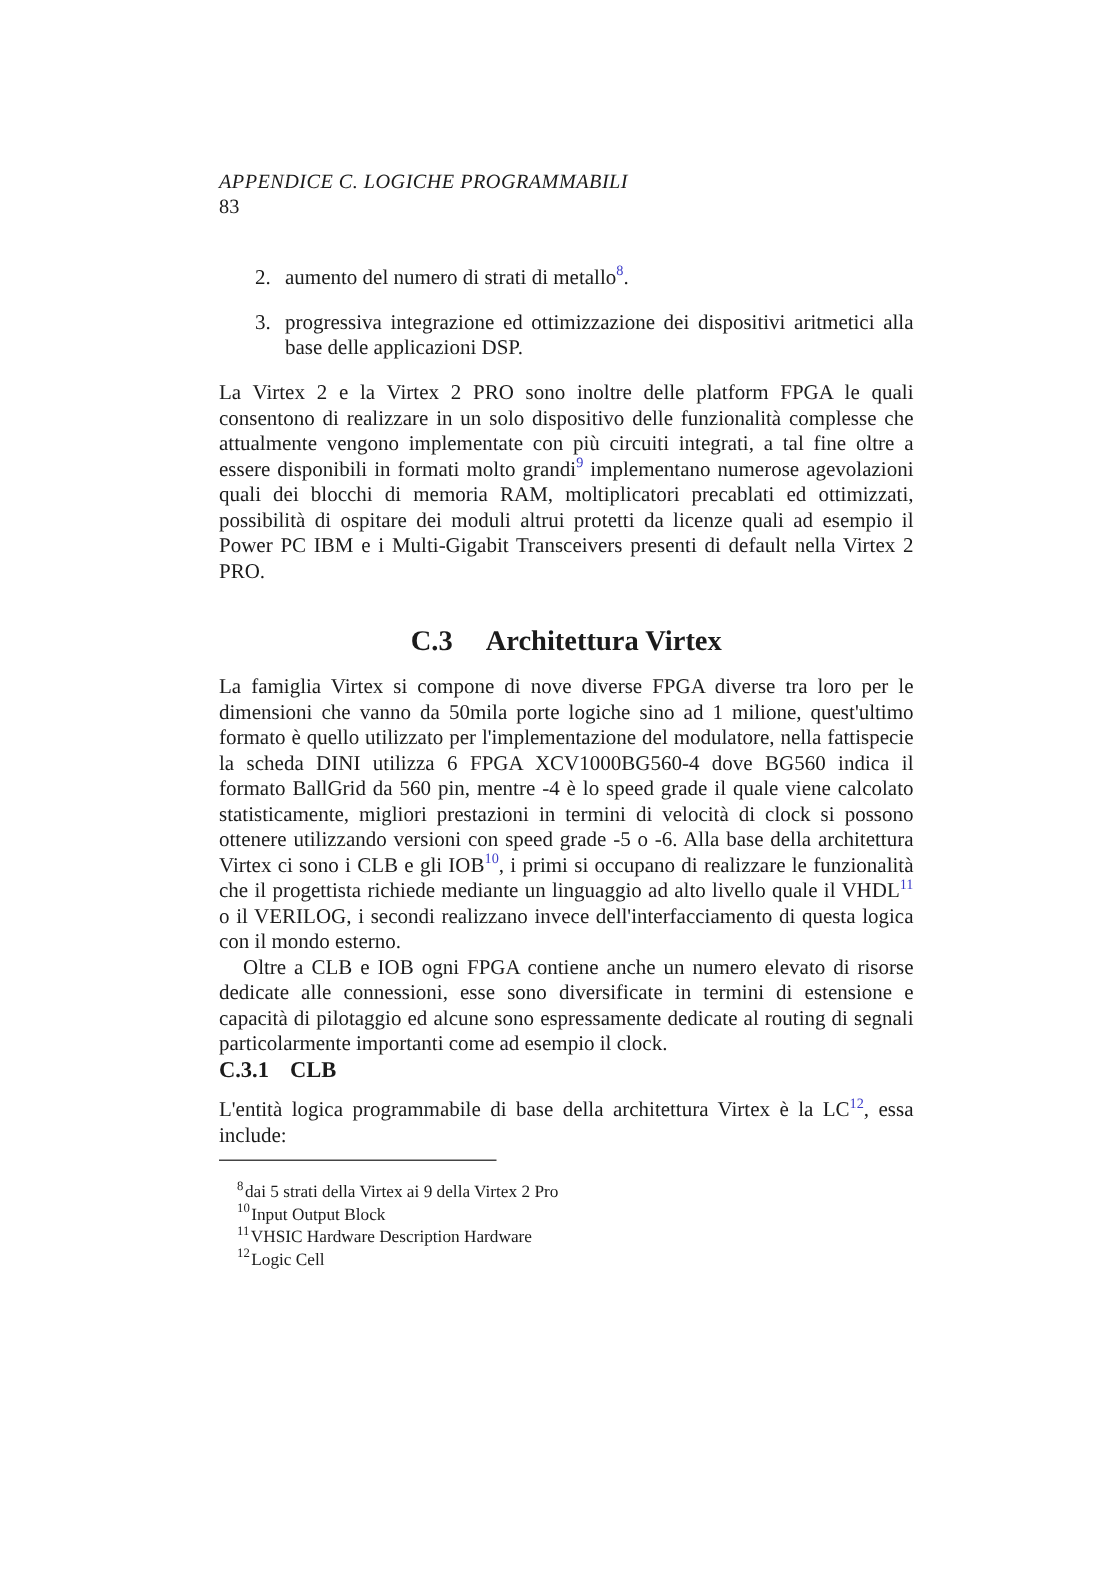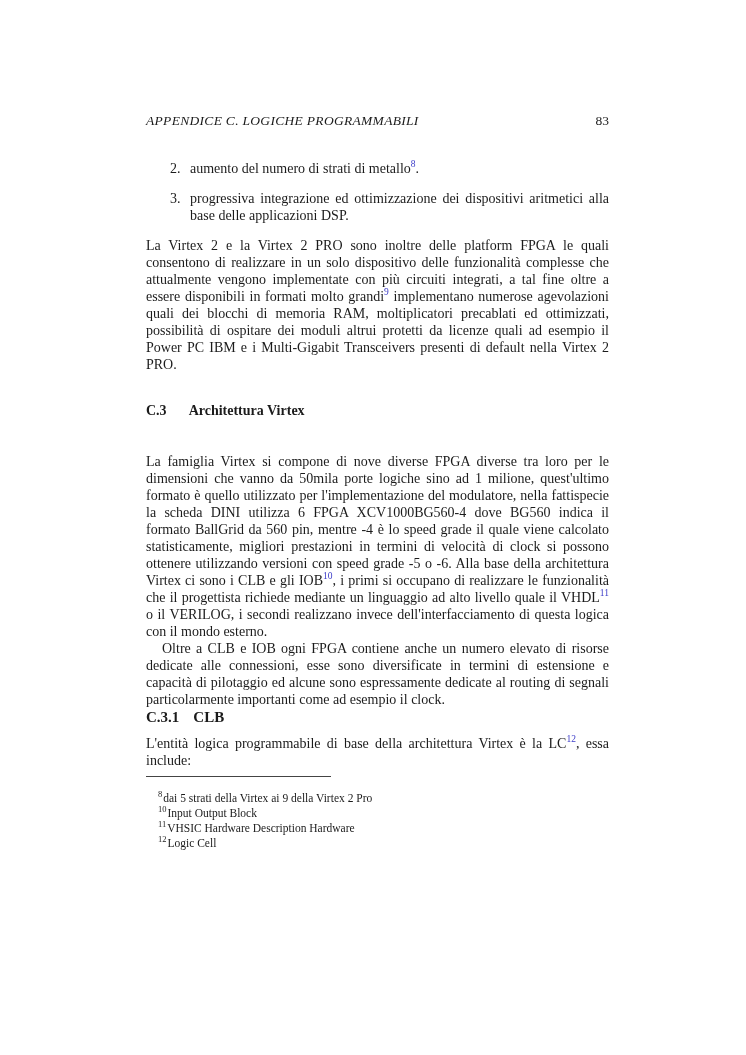--- a/index.html
+++ b/index.html
@@ -21,20 +21,21 @@
     left: 146px;
     top: 112px;
     width: 463px;
   }
   .running-header {
     display: flex;
     justify-content: space-between;
     align-items: baseline;
     font-size: 13.5px;
     line-height: 17px;
+    flex-direction: column;
   }
   .running-header .title {
     font-style: italic;
     letter-spacing: 0.3px;
   }
   .body-par {
     font-size: 14px;
     line-height: 17px;
     text-align: justify;
     margin: 0;
@@ -62,24 +63,25 @@
   }
   .enum-item .itext {
     flex: 1 1 auto;
     font-size: 14px;
     line-height: 17px;
     text-align: justify;
   }
   .par1 { margin-top: 10px; }
   .section-heading {
     margin-top: 26px;
-    margin-bottom: 30px;
-    font-size: 14px;
+    margin-bottom: 10px;
+    font-size: 19px;
     line-height: 24px;
     font-weight: bold;
+    text-align: center;
   }
   .section-heading .sec-num { margin-right: 22px; }
   .subsection-heading {
     margin-bottom: 8px;
     font-size: 15px;
     line-height: 19px;
     font-weight: bold;
   }
   .subsection-heading .sec-num { margin-right: 14px; }
   .indent-par { text-indent: 16px; }

